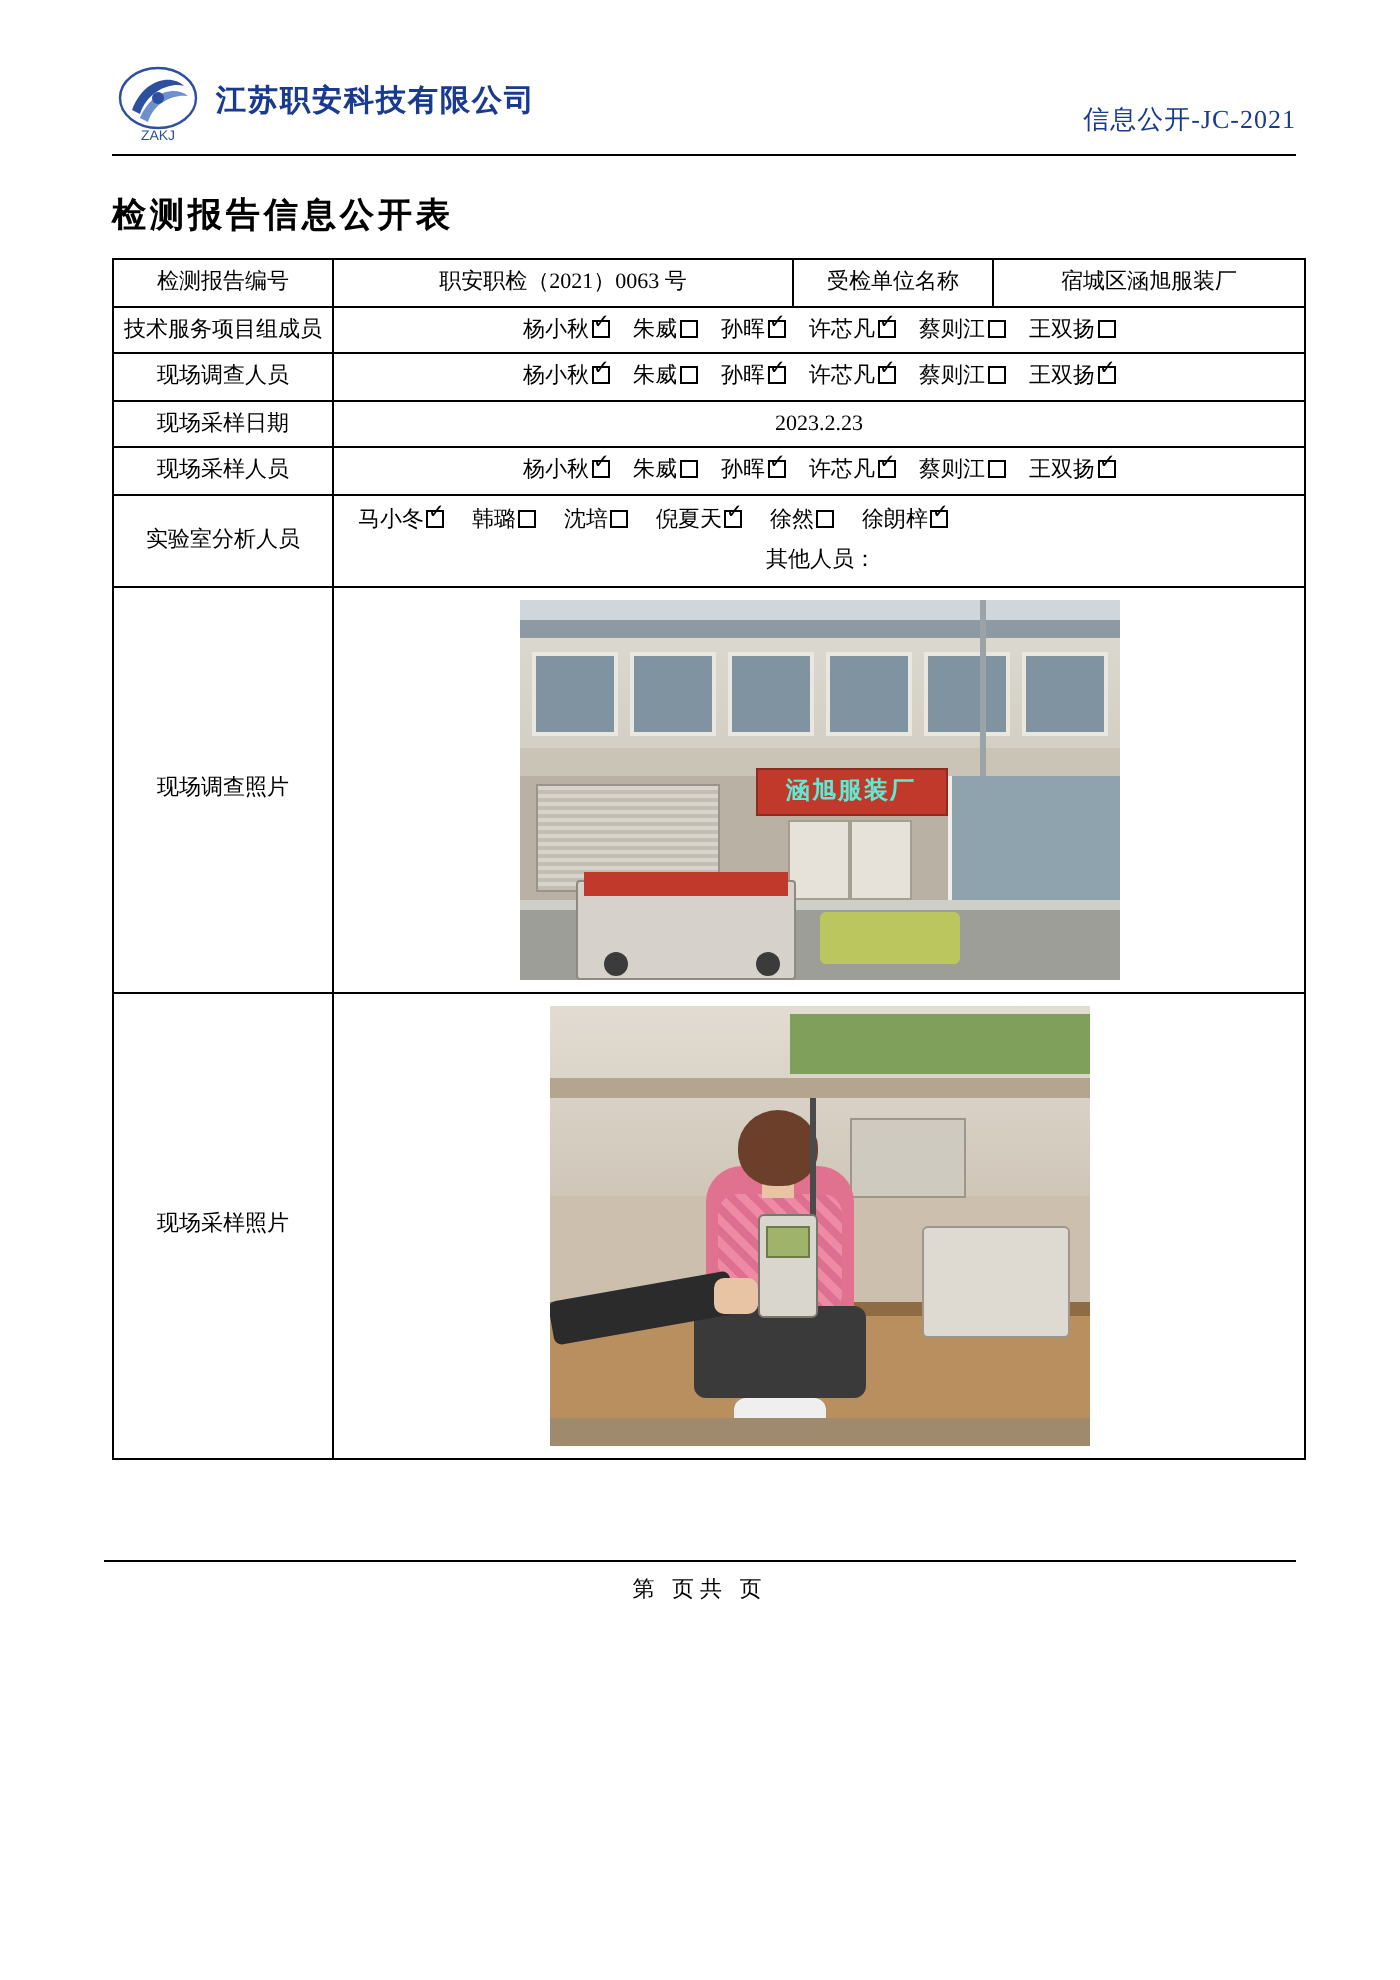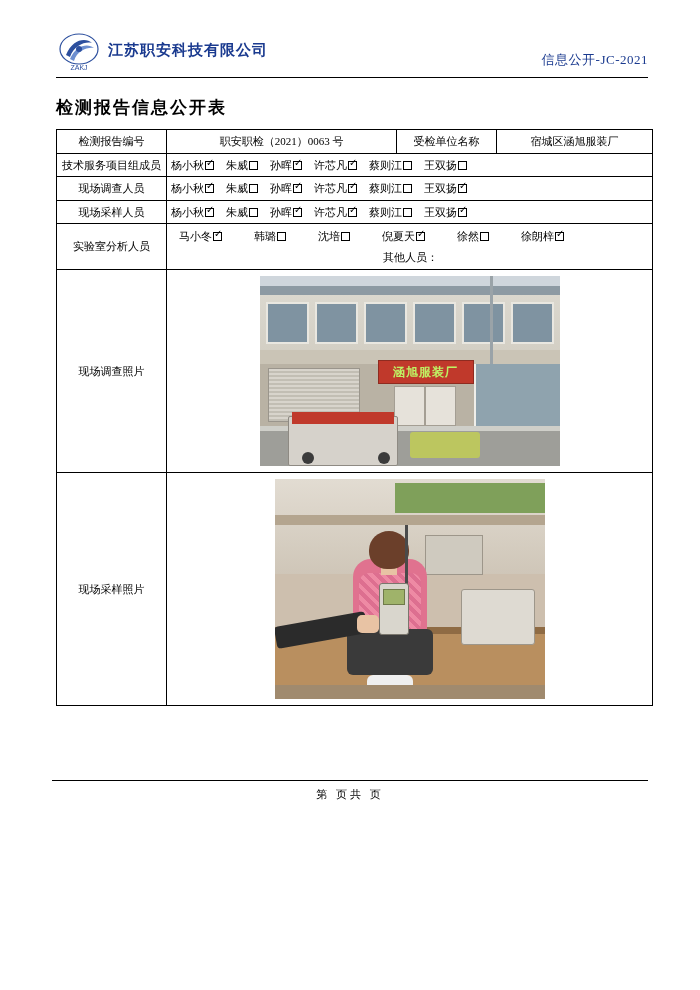--- a/index.html
+++ b/index.html
@@ -74,26 +74,27 @@
     font-size: 11px;
     padding: 3px 4px;
     text-align: center;
     vertical-align: middle;
     line-height: 1.5;
     height: 20px;
   }
   td.label { white-space: nowrap; }
   .cbrow {
     display: flex;
+    justify-content: center;
     align-items: center;
     flex-wrap: nowrap;
     gap: 12px;
     font-size: 11px;
   }
-  .cbrow.left { justify-content: flex-start; padding-left: 6px; gap: 32px;}
+  .cbrow.left { justify-content: flex-start; padding-left: 6px; gap: 14px;}
   .cb { white-space: nowrap; }
   .box {
     display: inline-block;
     width: 9px; height: 9px;
     border: 1px solid #000;
     position: relative;
     vertical-align: -1px;
     margin-left: 1px;
   }
   .box.checked::after {
@@ -151,24 +152,24 @@
     position:absolute; left:0; top:88px; width:100%; height:62px;
     background:#b9b2a4;
   }
   .p1-shutter {
     position:absolute; left:8px; top:92px; width:92px; height:54px;
     background: repeating-linear-gradient(180deg,#d8d4cc 0 2px,#c2beb4 2px 4px);
     border:1px solid #9a958c;
   }
   .p1-sign {
     position:absolute; left:118px; top:84px; width:96px; height:24px;
-    background:#c0392b; color:#bef264; font-size:12px; font-weight:bold;
+    background:#c0392b; color:#5eead4; font-size:12px; font-weight:bold;
     display:flex; align-items:center; justify-content:center;
     letter-spacing:1px;
-    font-family:Liberation Sans, sans-serif;
+    font-family:Liberation Mono, monospace;
     border:1px solid #8e2b20;
   }
   .p1-door {
     position:absolute; left:134px; top:110px; width:62px; height:40px;
     background:#e6e2da; border:1px solid #a49e93;
   }
   .p1-door::after{
     content:""; position:absolute; left:29px; top:0; width:2px; height:100%; background:#a49e93;
   }
   .p1-right-shop {
@@ -355,20 +356,24 @@
         <td colspan="3">
           <div class="cbrow" id="survey-people">
               <span class="cb"><span>杨小秋</span><span class="box checked"></span></span>
               <span class="cb"><span>朱威</span><span class="box"></span></span>
               <span class="cb"><span>孙晖</span><span class="box checked"></span></span>
               <span class="cb"><span>许芯凡</span><span class="box checked"></span></span>
               <span class="cb"><span>蔡则江</span><span class="box"></span></span>
               <span class="cb"><span>王双扬</span><span class="box checked"></span></span>
             </div>
         </td>
+      </tr>
+      <tr>
+        <td class="label">现场采样日期</td>
+        <td colspan="3">2023.2.23</td>
       </tr>
       <tr>
         <td class="label">现场采样人员</td>
         <td colspan="3">
           <div class="cbrow" id="sampling-people">
               <span class="cb"><span>杨小秋</span><span class="box checked"></span></span>
               <span class="cb"><span>朱威</span><span class="box"></span></span>
               <span class="cb"><span>孙晖</span><span class="box checked"></span></span>
               <span class="cb"><span>许芯凡</span><span class="box checked"></span></span>
               <span class="cb"><span>蔡则江</span><span class="box"></span></span>

